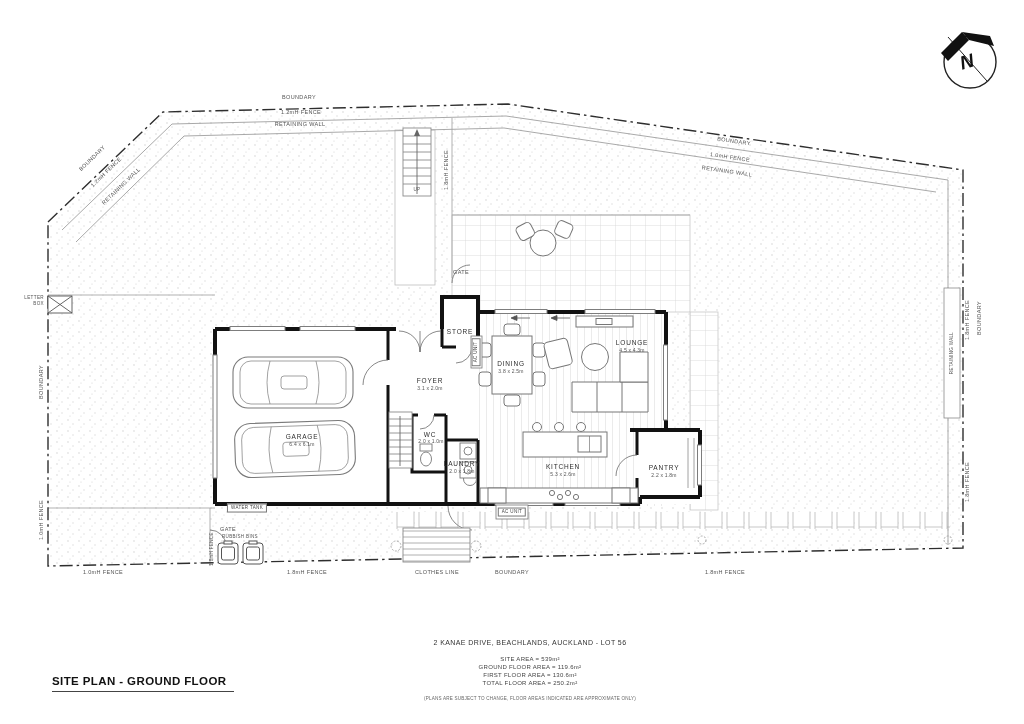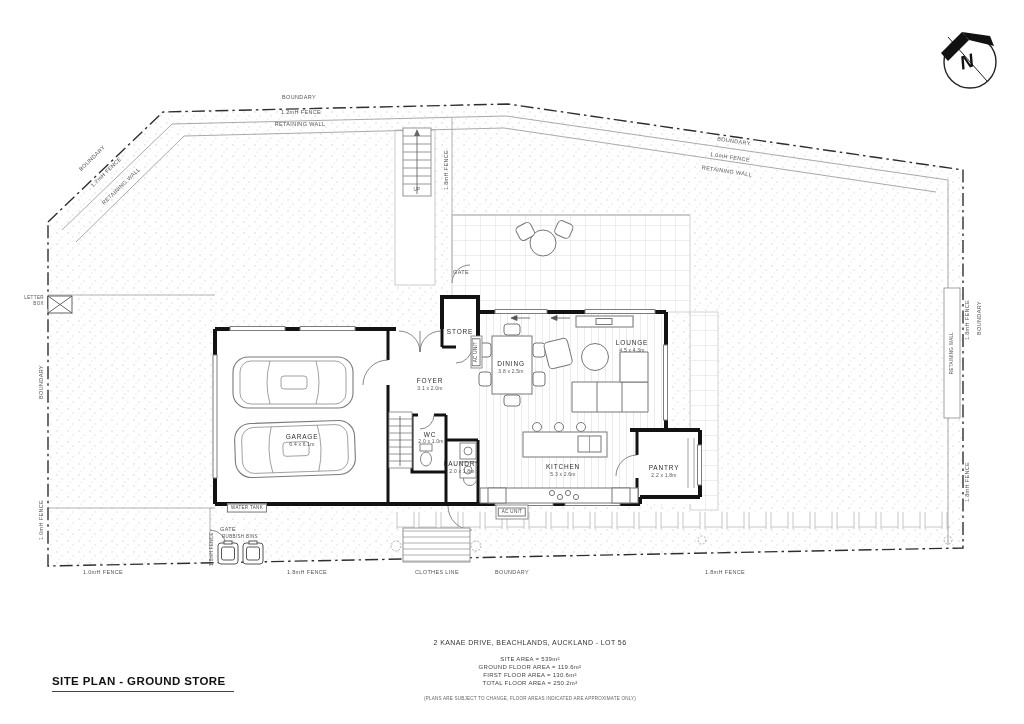--- a/index.html
+++ b/index.html
@@ -331,21 +331,21 @@
   <div class="lbl tiny" style="left:240px;top:537px">RUBBISH BINS</div>
   <div class="lbl rot tiny" style="left:212px;top:549px">1.8mH FENCE</div>
   <div class="lbl boxed" style="left:247px;top:508px;transform:translate(-50%,-50%);position:absolute">WATER TANK</div>
   <div class="lbl tiny" style="left:417px;top:190px">UP</div>
   <div class="lbl rot" style="left:446px;top:170px">1.8mH FENCE</div>
   <div class="lbl boxed rot" style="left:476px;top:352px;position:absolute">AC UNIT</div>
   <div class="lbl boxed" style="left:512px;top:512px;transform:translate(-50%,-50%);position:absolute">AC UNIT</div>
 
   <div class="north-n" style="left:967px;top:62px">N</div>
 
-  <div class="title">SITE PLAN - GROUND STORE</div>
+  <div class="title">SITE PLAN - GROUND FLOOR</div>
   <div class="summary">
     <div class="address">2 KANAE DRIVE, BEACHLANDS, AUCKLAND - LOT 56</div>
     <div class="area">SITE AREA = 539m²</div>
     <div class="area">GROUND FLOOR AREA = 119.6m²</div>
     <div class="area">FIRST FLOOR AREA = 130.6m²</div>
     <div class="area">TOTAL FLOOR AREA = 250.2m²</div>
     <div class="note">(PLANS ARE SUBJECT TO CHANGE, FLOOR AREAS INDICATED ARE APPROXIMATE ONLY)</div>
   </div>
 
 </div>

